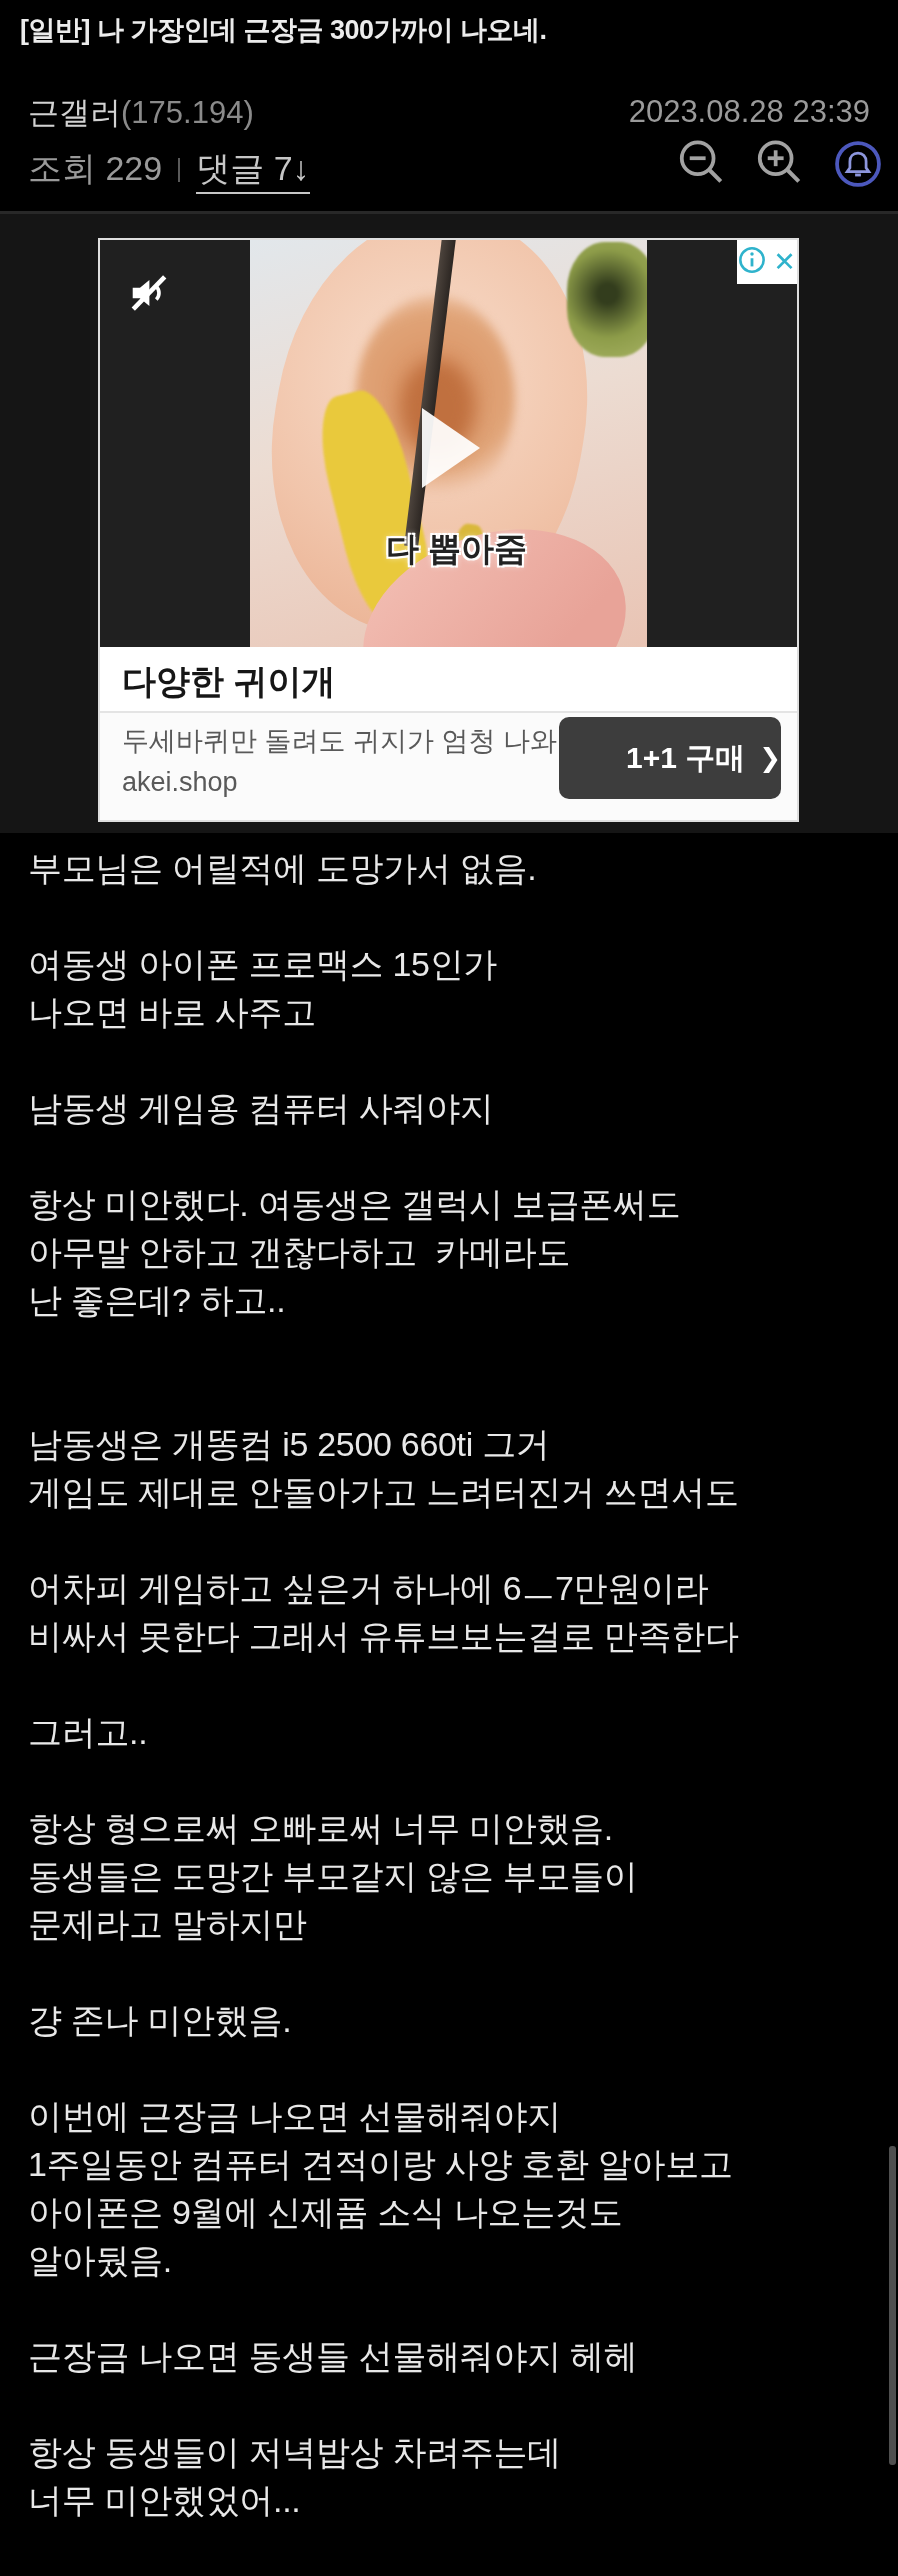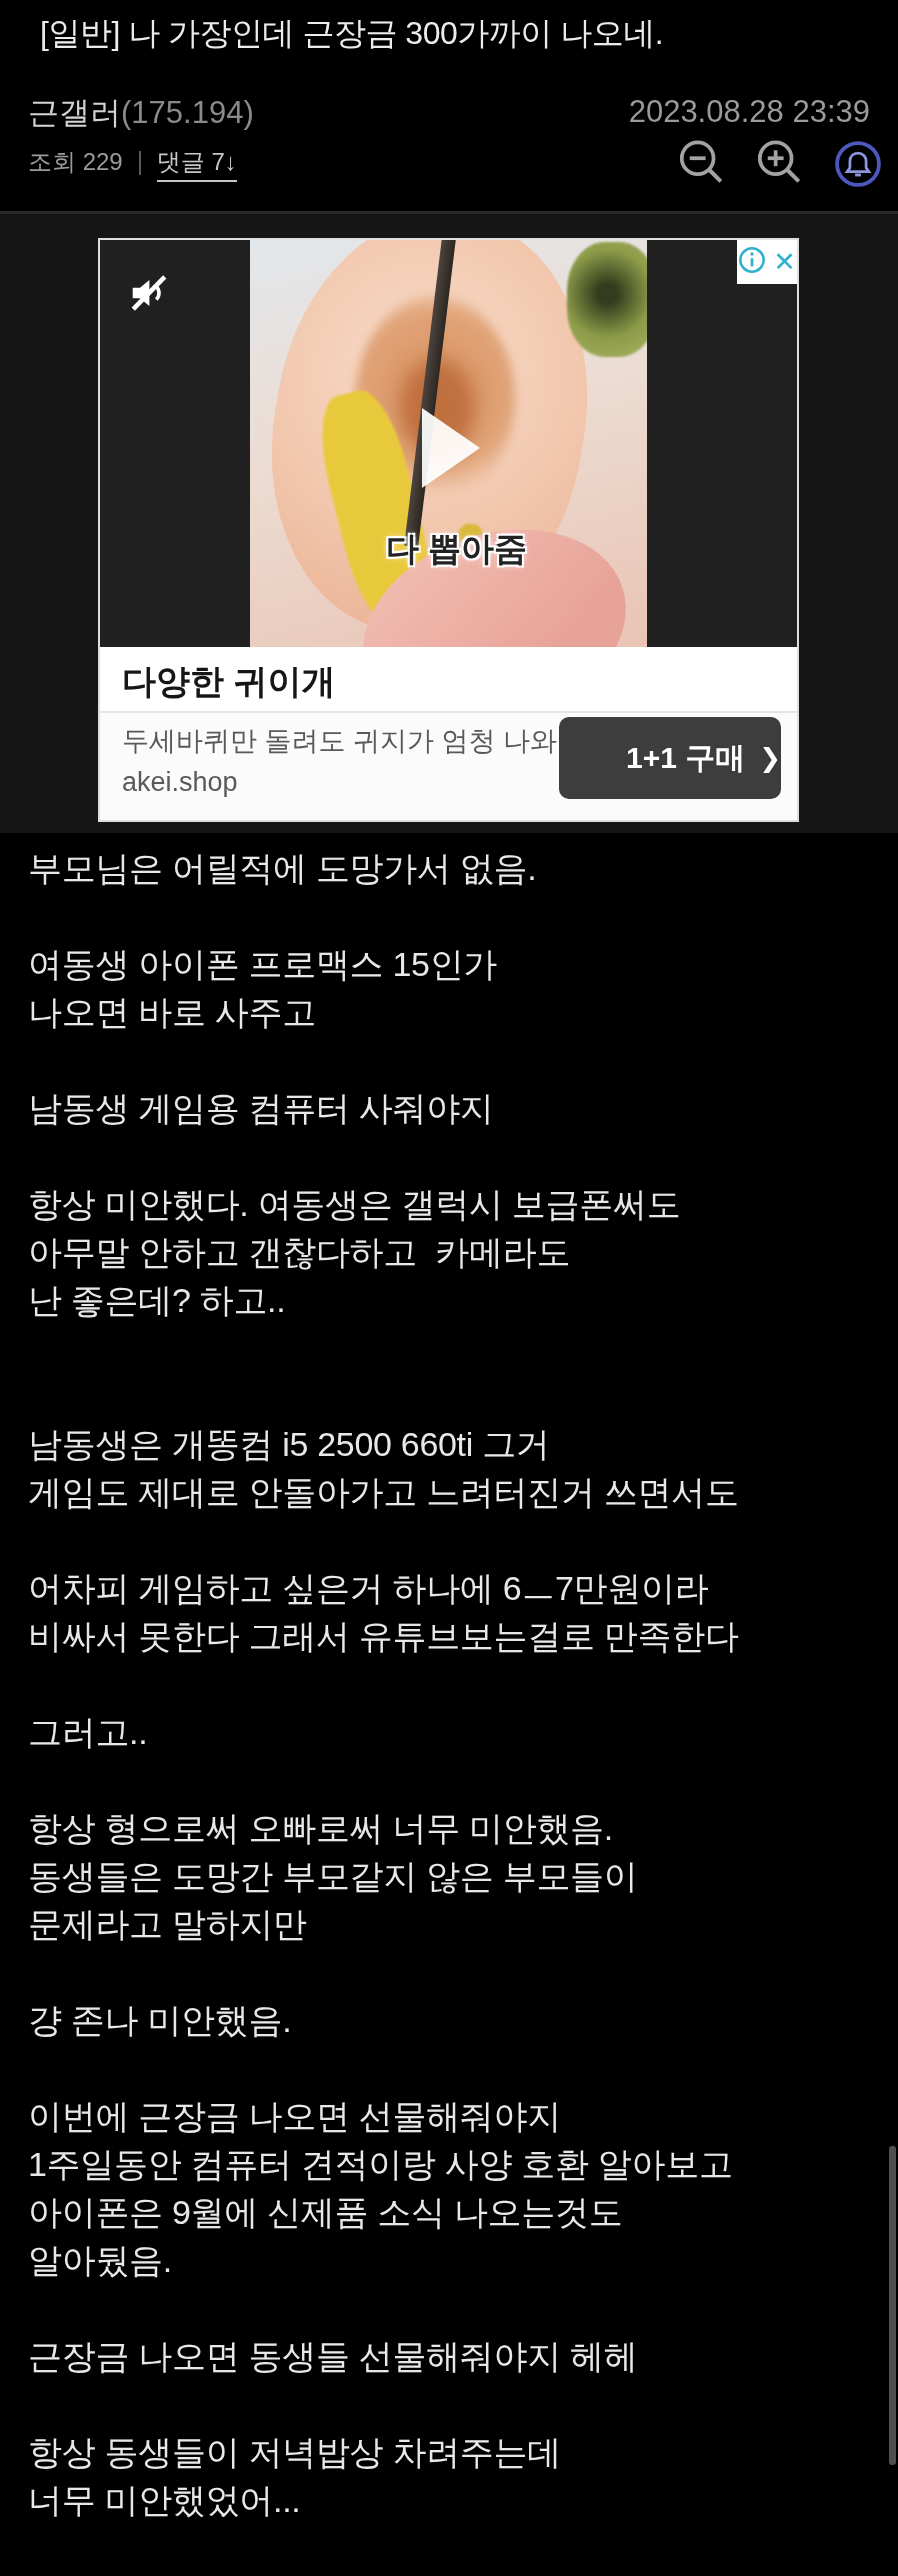--- a/index.html
+++ b/index.html
@@ -1,25 +1,25 @@
 <!DOCTYPE html>
 <html><head>
 <meta charset="utf-8">
 <style>
   html,body{margin:0;padding:0;background:#000;}
   *{box-sizing:border-box;font-family:"Liberation Sans","DejaVu Sans",sans-serif;}
   #screen{position:relative;width:898px;height:2576px;background:#000;overflow:hidden;margin:0 auto;}
 
   
-  .post-title{position:absolute;left:40px;top:12px;width:858px;font-size:32px;font-weight:400;color:#ececec;letter-spacing:-0.5px;}
+  .post-title{position:absolute;left:20px;top:12px;width:858px;font-size:27px;font-weight:700;color:#ececec;letter-spacing:-0.5px;}
   .author-row{position:absolute;left:28px;top:92px;width:842px;font-size:31px;}
   .author-name{color:#d2d2d2;font-weight:500;}
   .author-ip{color:#8a8a8a;}
   .post-date{position:absolute;right:0;top:2px;color:#9a9a9a;}
-  .meta-row{position:absolute;left:28px;top:146px;width:842px;font-size:24px;color:#9a9a9a;}
+  .meta-row{position:absolute;left:28px;top:146px;width:842px;font-size:34px;color:#9a9a9a;}
   .meta-sep{display:inline-block;width:2px;height:24px;background:#5a5a5a;margin:0 16px 2px 16px;vertical-align:middle;}
   .comments-link{color:#c6c6c6;border-bottom:2px solid #c6c6c6;padding-bottom:5px;cursor:pointer;}
   .hdr-icons{position:absolute;top:138px;right:14px;display:flex;gap:26px;align-items:center;}
   .hdr-icons svg{display:block;}
 
   
   .hdr-divider{position:absolute;left:0;top:211px;width:898px;height:3px;background:#282828;}
   .ad-band{position:absolute;left:0;top:214px;width:898px;height:619px;background:#151515;}
 
   

